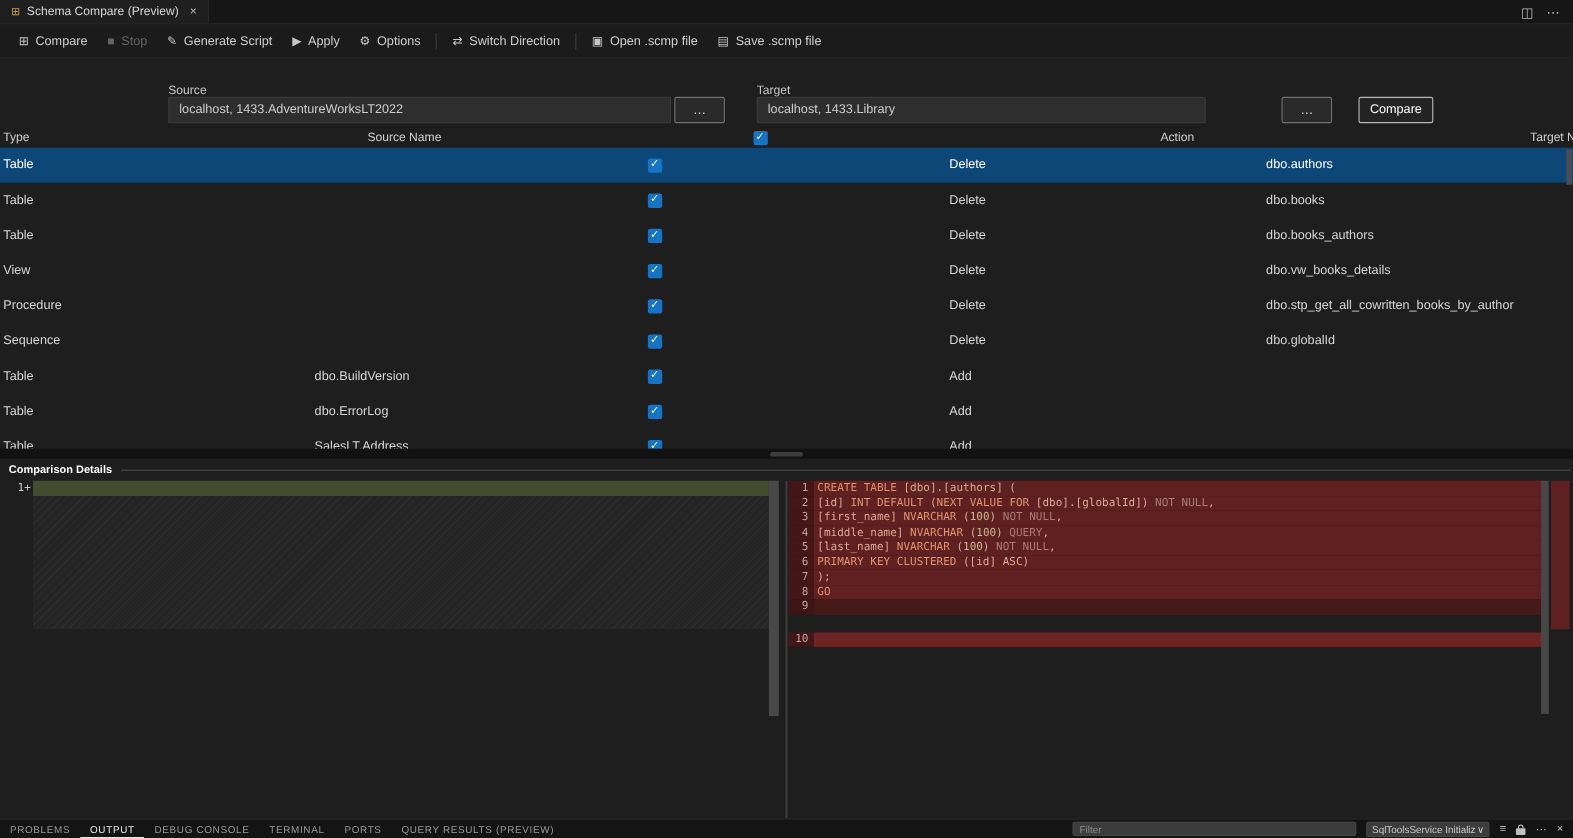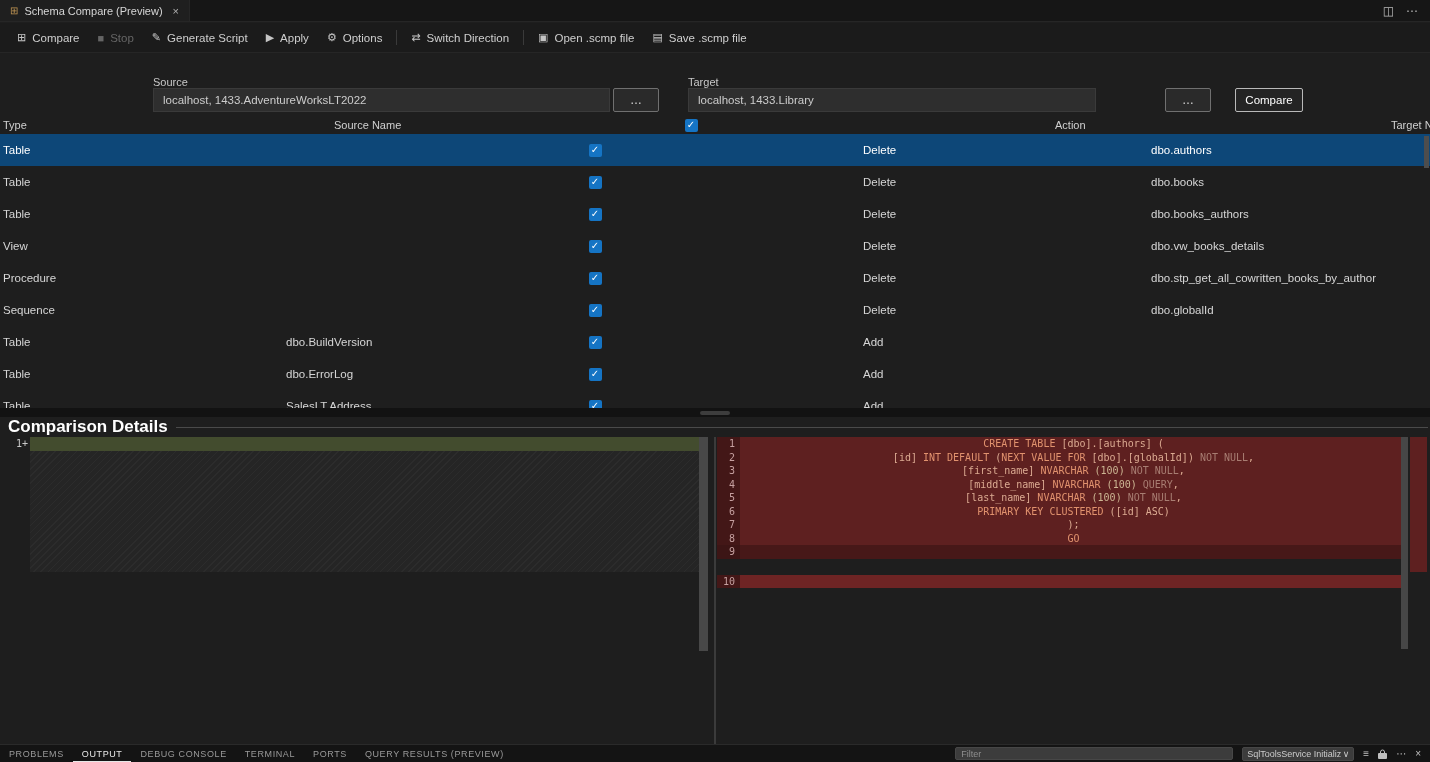--- a/index.html
+++ b/index.html
@@ -58,58 +58,58 @@
   .grid-vscroll { position:absolute; right:1px; top:136px; width:5px; height:32px; background:#4d4d4d; }
 
   
   .splitter { position:absolute; left:0; top:408px; right:0; height:9px; background:#121212; }
   .splitter-handle { position:absolute; left:700px; top:3px; width:30px; height:4px;
                      background:#3d3d3d; border-radius:2px; }
 
   
   .details-title-row { position:absolute; left:0; top:419px; right:0; height:16px;
                        display:flex; align-items:center; gap:8px; padding:0 2px 0 8px; }
-  .details-title { font-size:17px; font-weight:bold; color:#ffffff; white-space:nowrap; }
+  .details-title { font-size:10px; font-weight:bold; color:#ffffff; white-space:nowrap; }
   .details-rule { flex:1; height:1px; background:#4a4a4a; }
 
   
   .diff { position:absolute; left:0; top:437px; right:0; height:307px; background:#1e1e1e;
           font-family:"DejaVu Sans Mono", monospace; font-size:10px; line-height:13.5px; }
   .left-pane { position:absolute; left:0; top:0; width:712px; height:100%; }
   .left-gutter-num { position:absolute; left:6px; top:0; width:22px; text-align:right; color:#c8c8c8; }
   .left-add-line { position:absolute; left:30px; top:0; width:669px; height:13.5px;
                    background:rgba(155,185,85,0.30); }
   .left-filler { position:absolute; left:30px; top:13.5px; width:669px; height:121.5px;
                  background-color:#252525;
                  background-image:repeating-linear-gradient(-45deg, rgba(130,130,130,0.07) 0 1px, transparent 1px 5px); }
   .left-scrollbar { position:absolute; left:699px; top:0; width:9px; height:214px; background:#484848; }
   .pane-divider { position:absolute; left:714px; top:0; width:2px; height:100%; background:#3b3b3b; }
   .right-pane { position:absolute; left:717px; top:0; right:26px; height:100%; }
   .code-line { display:flex; height:13.5px; align-items:center; white-space:pre; }
   .cl-gutter { width:23px; flex:none; text-align:right; padding-right:5px; color:#c5a0a0; font-size:10px; }
-  .cl-content { flex:1; height:100%; padding-left:3px; display:flex; align-items:center;justify-content:center; }
+  .cl-content { flex:1; height:100%; padding-left:3px; display:flex; align-items:center; }
   .code-line.red { background:#431717; }
   .code-line.red .cl-content { background:#5e2020; }
   .code-line.red-dim { background:#3c1515; }
   .code-line.red-dim .cl-content { background:#471818; }
   .code-line.red-bright { background:#431717;margin-top:16px; }
   .code-line.red-bright .cl-content { background:#6e2424; }
   .tk-kw { color:#e1926e; } .tk-id { color:#dcab92; } .tk-dim { color:#a87d72; } .tk-num { color:#cdb693; }
   .right-scrollbar { position:absolute; right:22px; top:0; width:7px; height:212px; background:#474747; }
   .right-ruler { position:absolute; right:3px; top:0; width:17px; height:135px; background:#5e2020; }
 
   
   .panel-bar { position:absolute; left:0; top:744px; right:0; height:18px; background:#141414;
                border-top:1px solid #2a2a2a; display:flex; align-items:center; }
   .panel-tabs { display:flex; align-items:stretch; height:100%; }
   .panel-tab { font-size:9px; letter-spacing:0.6px; color:#9a9a9a; padding:0 9px;
                display:flex; align-items:center; }
   .panel-tab.active { color:#e8e8e8; box-shadow:inset 0 -1px 0 #e7e7e7; }
   .panel-right { margin-left:auto; display:flex; align-items:center; gap:9px; padding-right:9px; }
-  .filter-input { width:278px; height:13px; background:#3c3c3c; border:1px solid #474747;
+  .filter-input { width:258px; height:13px; background:#3c3c3c; border:1px solid #474747;
                   border-radius:2px; font-size:9px; color:#8f8f8f; display:flex;
                   align-items:center; padding:0 5px; }
   .channel-select { width:112px; height:14px; background:#3c3c3c; border:1px solid #474747;
                     border-radius:2px; font-size:9px; color:#cccccc; display:flex;
                     align-items:center; justify-content:space-between; padding:0 4px; }
   .panel-icon { color:#c0c0c0; font-size:10px; display:flex; align-items:center; }
 </style>
 </head>
 <body>
 

